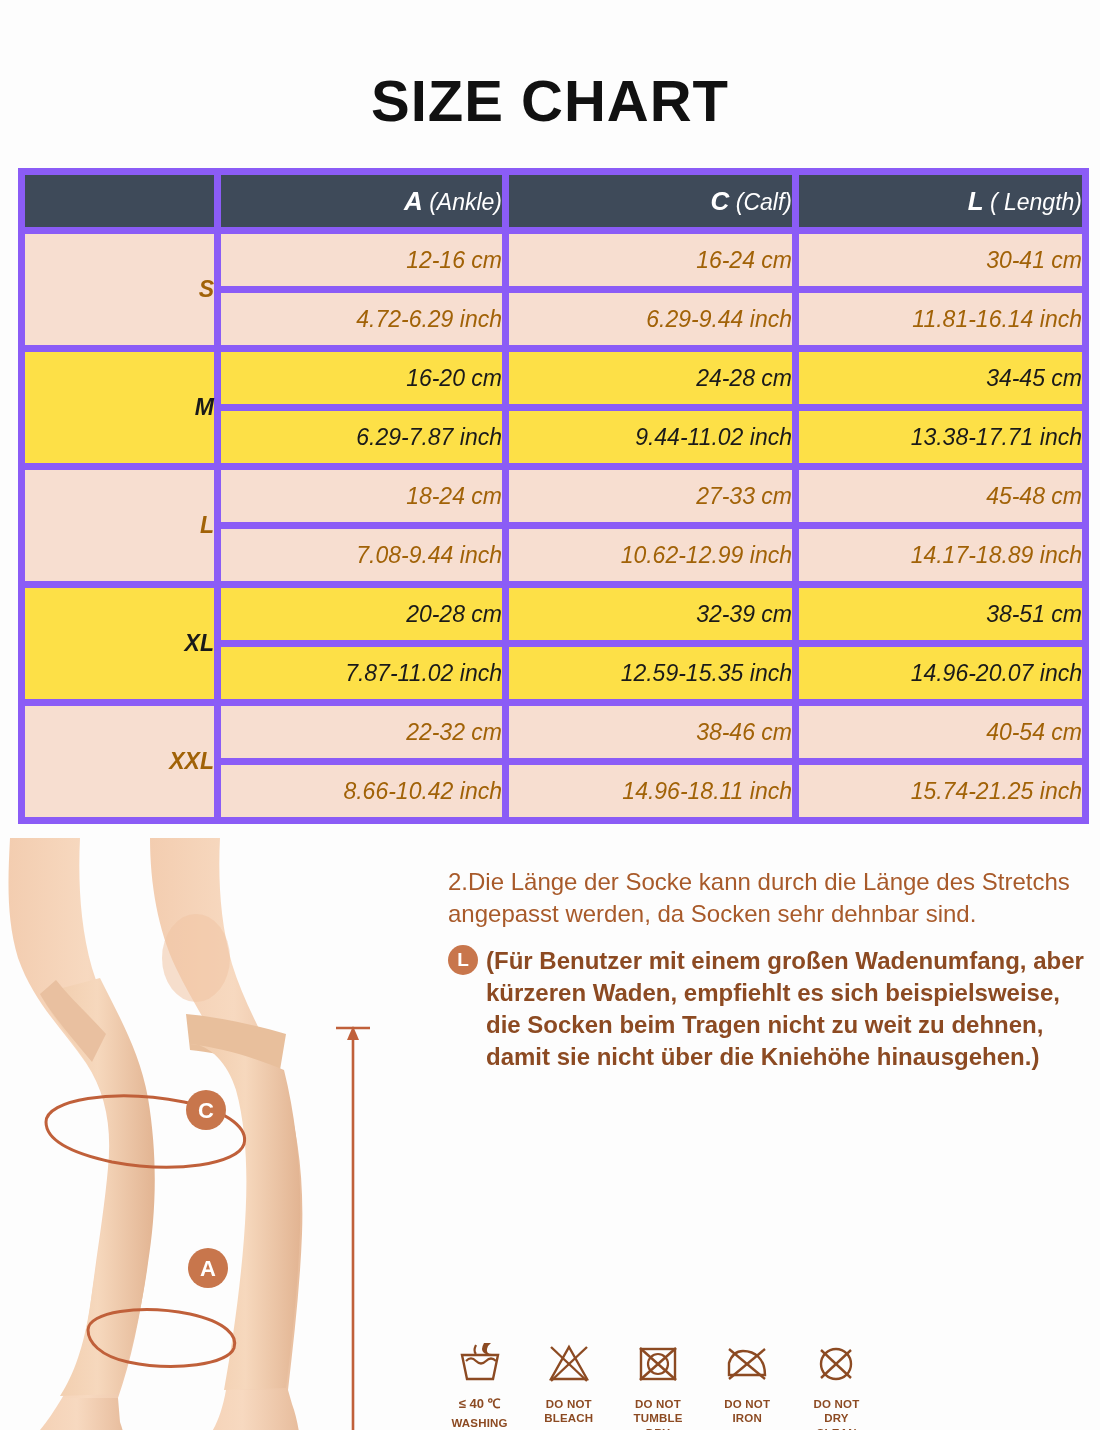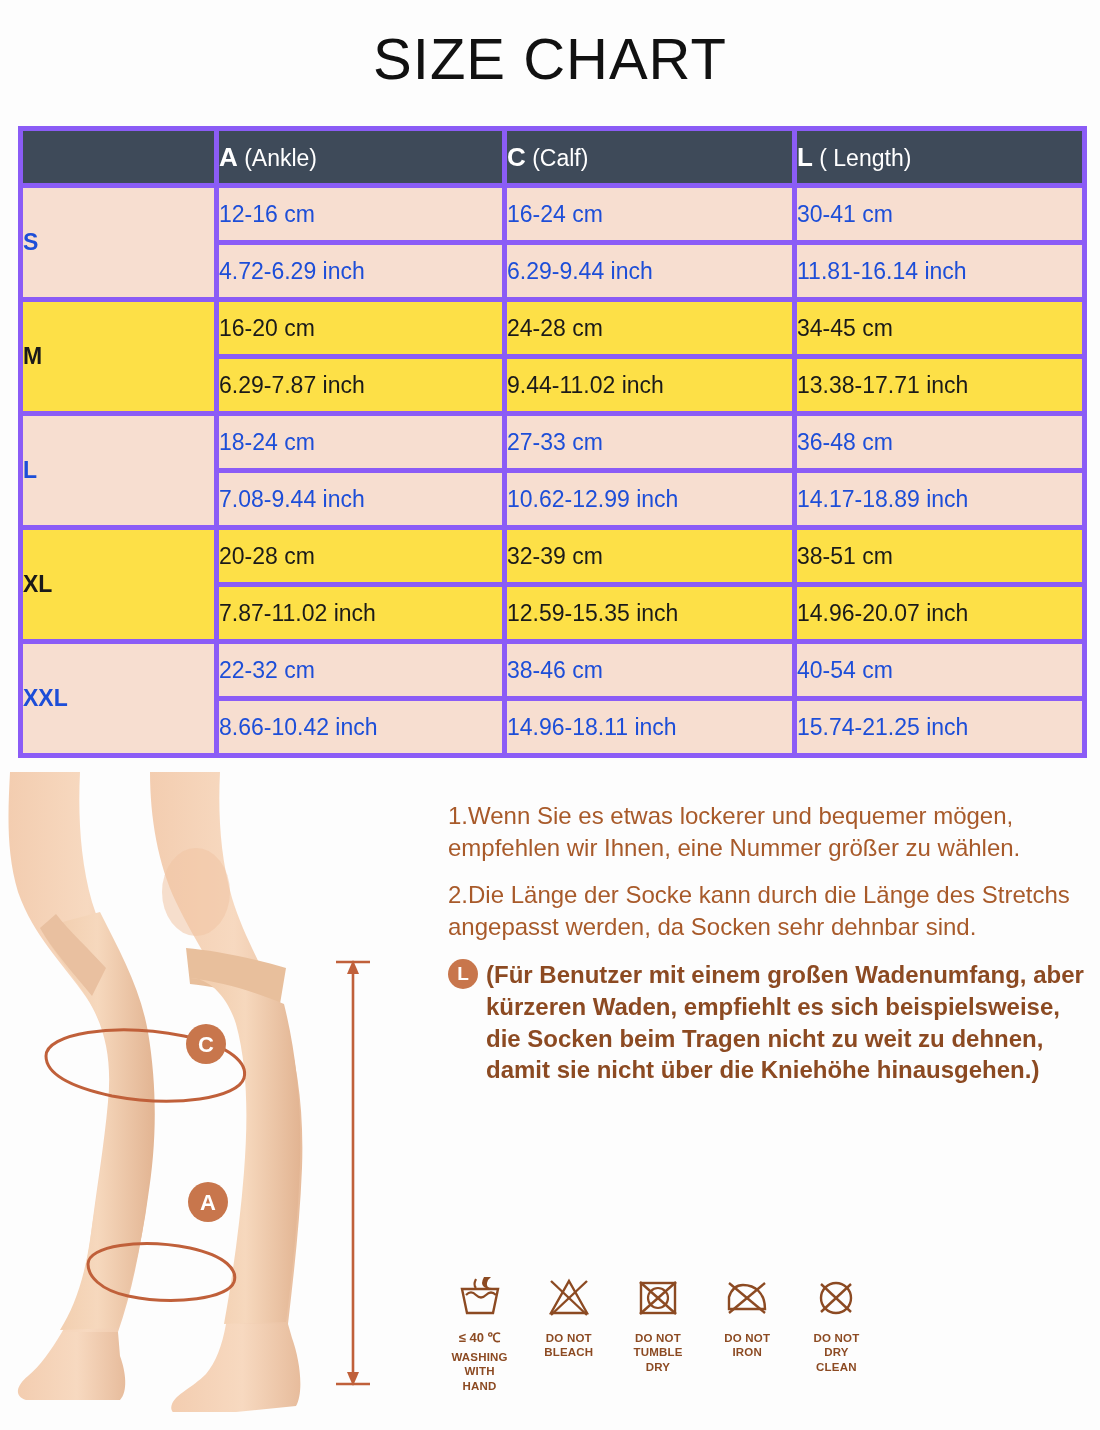--- a/index.html
+++ b/index.html
@@ -18,62 +18,63 @@
   .page {
     width: 1100px;
     height: 1430px;
     position: relative;
     background: #fdfdfd;
   }
   
   .title {
     text-align: center;
     font-size: 58px;
-    font-weight: normal;
+    font-weight: bold;
     letter-spacing: 1px;
     color: #111111;
-    padding-top: 30px;
+    padding-top: 72px;
     line-height: 1;
   }
   
   .table-wrap {
     margin: 38px 18px 0 18px;
   }
   table.size-chart {
     border-collapse: collapse;
     width: 1064px;
     table-layout: fixed;
   }
   table.size-chart th,
   table.size-chart td {
-    border: 5px solid #8b5cf6;
-    text-align: left;
+    border: 7px solid #8b5cf6;
+    text-align: right;
     font-size: 23px;
     padding: 0;
     height: 52px;
     vertical-align: middle;
+    font-style: italic;
   }
   thead th {
     background: #3e4a59;
     color: #ffffff;
     font-weight: normal;
     height: 62px;
     font-size: 24px;
   }
   thead th .letter {
     font-weight: bold;
     font-size: 26px;
   }
   th.corner { background: #3e4a59; }
   col.c-size { width: 196px; }
   col.c-a { width: 288px; }
   col.c-c { width: 290px; }
   col.c-l { width: 290px; }
 
-  .row-light td { background: #f7ded0; color: #1d4ed8; }
+  .row-light td { background: #f7ded0; color: #a16207; }
   .row-dark td { background: #fde047; color: #1a1a1a; }
 
   td.size-label {
     font-weight: bold;
     font-size: 26px;
   }
   
   .bottom {
     position: relative;
     margin-top: 14px;
@@ -213,21 +214,21 @@
         <tr class="row-dark">
           <td>6.29-7.87 inch</td>
           <td>9.44-11.02 inch</td>
           <td>13.38-17.71 inch</td>
         </tr>
 
         <tr class="row-light">
           <td class="size-label" rowspan="2">L</td>
           <td>18-24 cm</td>
           <td>27-33 cm</td>
-          <td>36-48 cm</td>
+          <td>45-48 cm</td>
         </tr>
         <tr class="row-light">
           <td>7.08-9.44 inch</td>
           <td>10.62-12.99 inch</td>
           <td>14.17-18.89 inch</td>
         </tr>
 
         <tr class="row-dark">
           <td class="size-label" rowspan="2">XL</td>
           <td>20-28 cm</td>
@@ -309,21 +310,20 @@
           <line x1="336" y1="190" x2="370" y2="190"></line>
           <line x1="336" y1="612" x2="370" y2="612"></line>
           <line x1="353" y1="196" x2="353" y2="606"></line>
           <polygon points="353,188 347,202 359,202" fill="#c0603a" stroke="none"></polygon>
           <polygon points="353,614 347,600 359,600" fill="#c0603a" stroke="none"></polygon>
         </g>
       </svg>
     </div>
 
     <div class="notes">
-      <div class="note">1.Wenn Sie es etwas lockerer und bequemer mögen, empfehlen wir Ihnen, eine Nummer größer zu wählen.</div>
       <div class="note">2.Die Länge der Socke kann durch die Länge des Stretchs angepasst werden, da Socken sehr dehnbar sind.</div>
       <div class="note3-wrap">
         <span class="l-badge">L</span>
         <div class="note-3">(Für Benutzer mit einem großen Wadenumfang, aber kürzeren Waden, empfiehlt es sich beispielsweise, die Socken beim Tragen nicht zu weit zu dehnen, damit sie nicht über die Kniehöhe hinausgehen.)</div>
       </div>
     </div>
 
     <div class="care-row">
 
       <div class="care-item">

